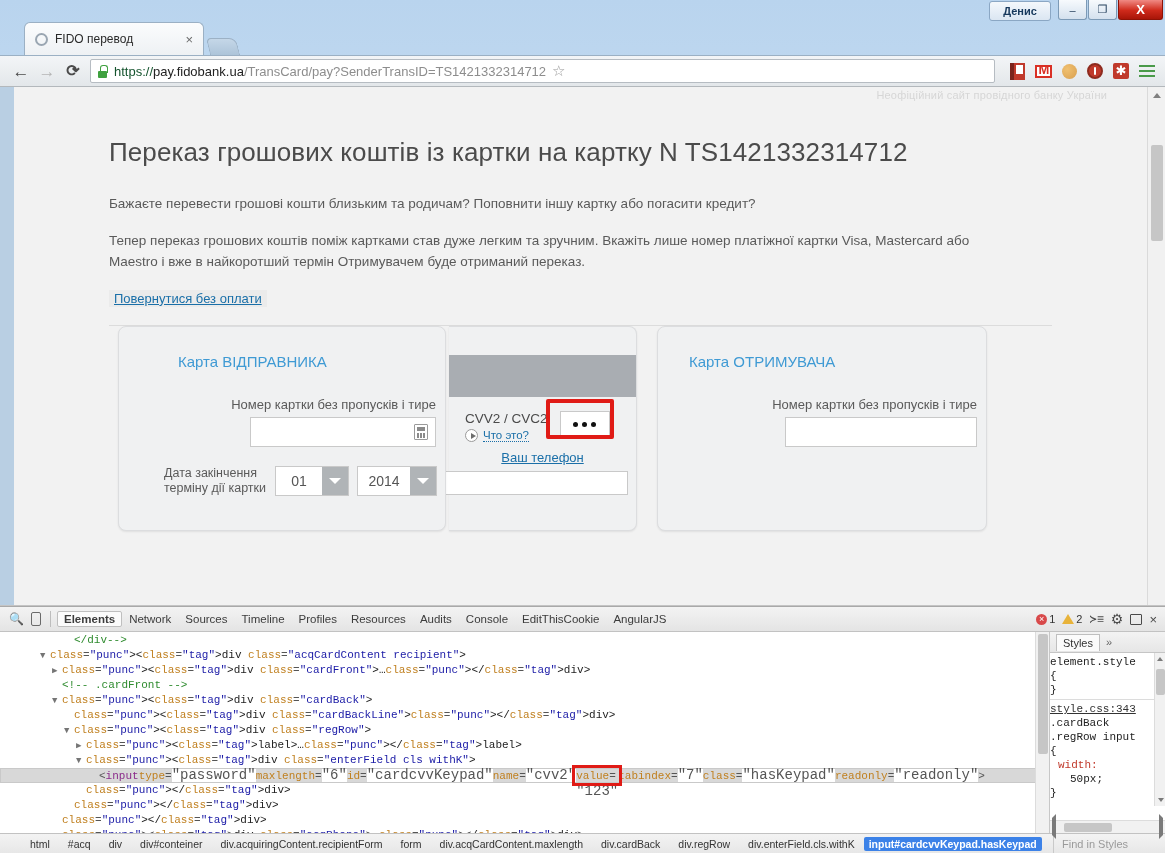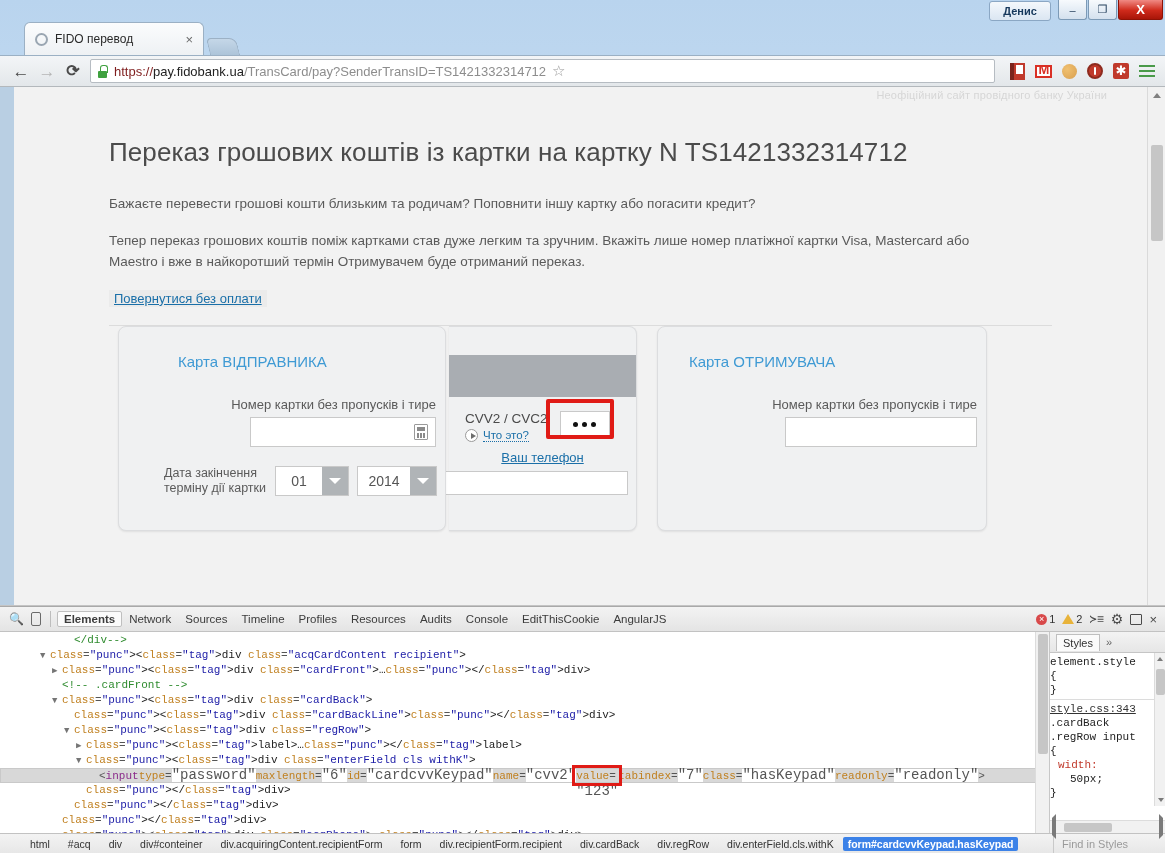--- a/index.html
+++ b/index.html
@@ -99,21 +99,21 @@
   .lock:before {
     content: ""; position: absolute; left: 1px; bottom: 0;
     width: 9px; height: 7px; background: #3fa13f; border-radius: 1px;
   }
   .lock:after {
     content: ""; position: absolute; left: 2.5px; top: 0;
     width: 6px; height: 7px; border: 1.6px solid #3fa13f;
     border-bottom: none; border-radius: 3px 3px 0 0;
   }
   .url { font-size: 13px; white-space: nowrap; overflow: hidden; }
-  .url .sch { color: #7f1d1d; }
+  .url .sch { color: #14532d; }
   .url .host { color: #222; }
   .url .rest { color: #8d8d8d; }
   .star { font-size: 15px; color: #9a9a9a; margin-left: 6px; }
   .ext { width: 20px; height: 20px; margin-left: 6px; flex: none;
          display:flex; align-items:center; justify-content:center; }
   .ext-book { width: 15px; height: 17px; background: #c0392b;
               border-left: 4px solid #7b241c; position: relative; }
   .ext-book:after { content:""; position:absolute; left:2px; top:2px;
               width:7px; height:9px; background:#fff; }
   .ext-gmail { width: 17px; height: 13px; border: 2px solid #d93025;
@@ -656,21 +656,21 @@
       </div>
     </div>
 
     <div class="crumbs" id="crumbs">
         <span class="crumb">html</span>
         <span class="crumb">#acq</span>
         <span class="crumb">div</span>
         <span class="crumb">div#conteiner</span>
         <span class="crumb">div.acquiringContent.recipientForm</span>
         <span class="crumb">form</span>
-        <span class="crumb">div.recipientForm.recipient</span>
+        <span class="crumb">div.acqCardContent.maxlength</span>
         <span class="crumb">div.cardBack</span>
         <span class="crumb">div.regRow</span>
         <span class="crumb">div.enterField.cls.withK</span>
-        <span class="crumb active">form#cardcvvKeypad.hasKeypad</span>
+        <span class="crumb active">input#cardcvvKeypad.hasKeypad</span>
         <span class="find">Find in Styles</span>
       </div>
   </div>
 </div>
 
 </body></html>

